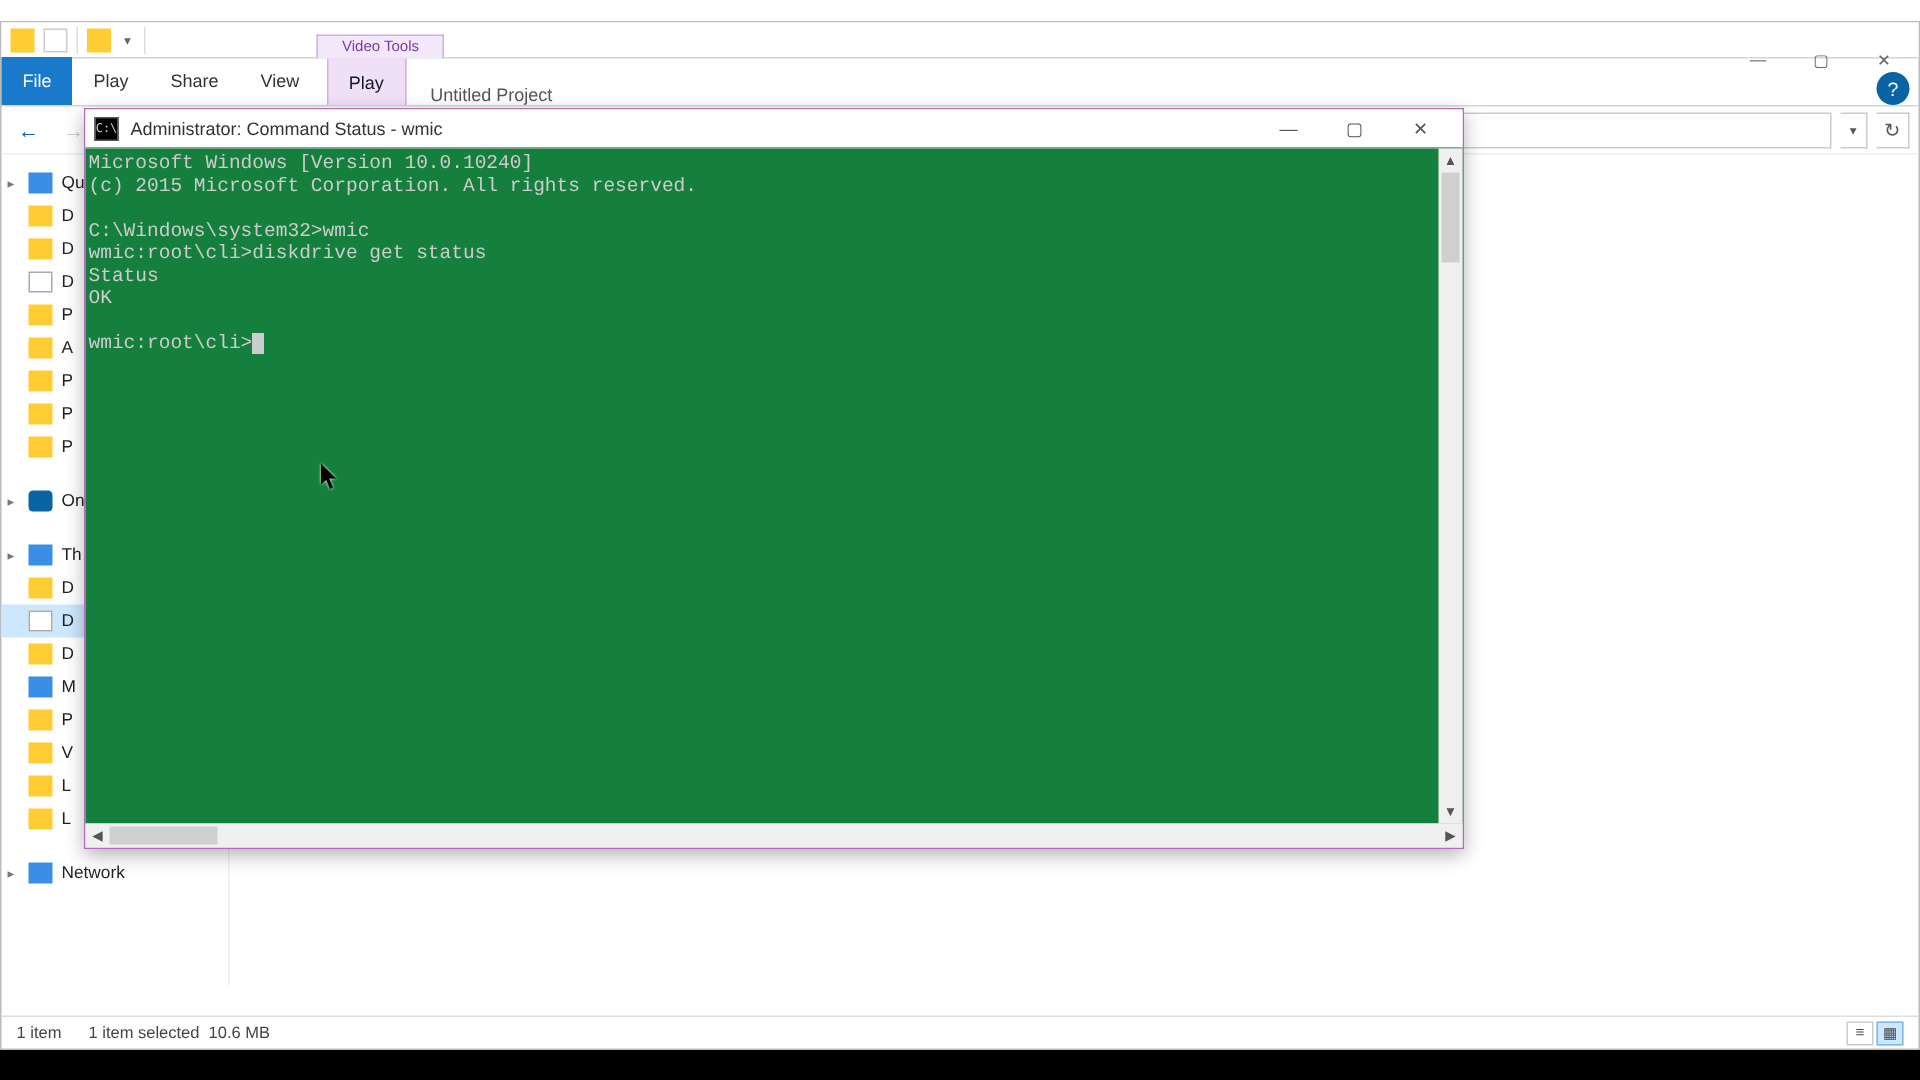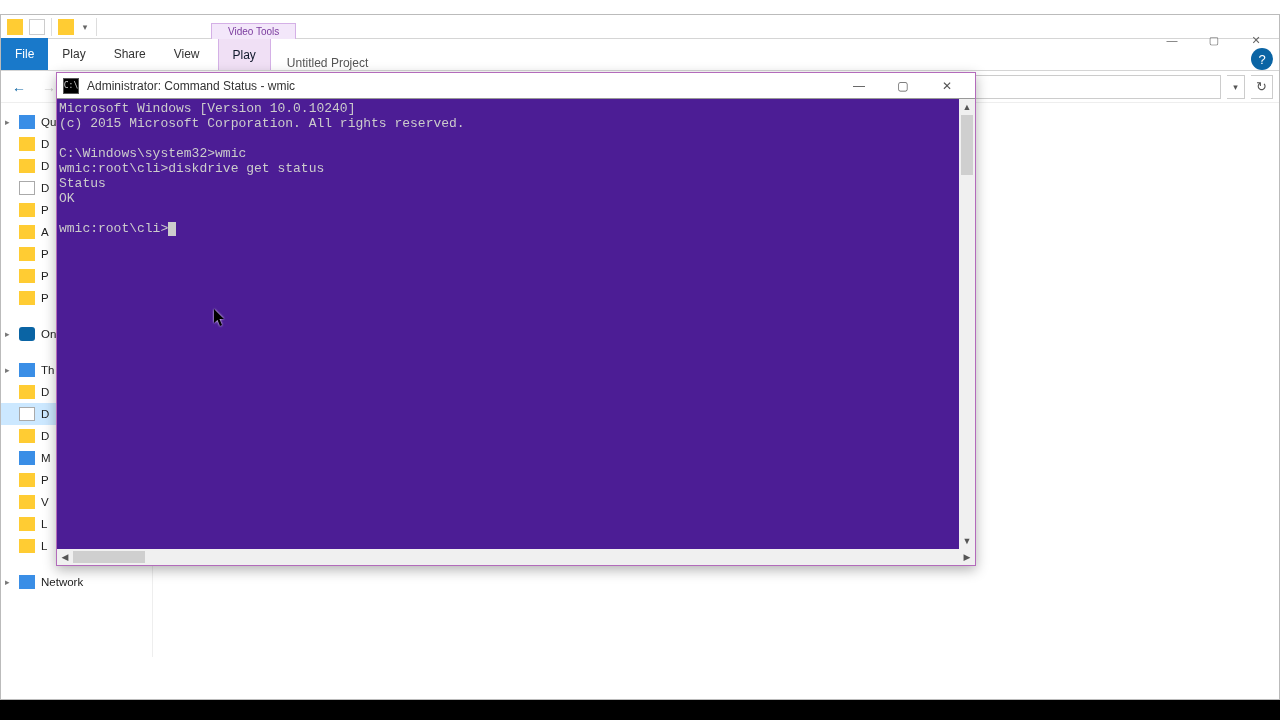--- a/index.html
+++ b/index.html
@@ -56,21 +56,21 @@
   .view-btns { margin-left:auto; display:flex; gap:2px; }
   .vbtn { width:18px; height:16px; border:1px solid #ccc; display:flex; align-items:center; justify-content:center; font-size:10px; }
   .vbtn.active { background:#cce8ff; border-color:#7ab8ea; }
 
   
   .cmd-window { position:absolute; left:56px; top:72px; width:920px; height:494px; background:#fff; border:1px solid #b36bbb; box-shadow:0 4px 12px rgba(0,0,0,0.3); }
   .cmd-title { height:26px; display:flex; align-items:center; gap:8px; padding:0 6px; font-size:12px; color:#333; border-bottom:1px solid #999; background:#fff; }
   .cmd-title .cmd-ico { width:16px; height:16px; background:#000; border:1px solid #555; display:flex; align-items:center; justify-content:center; font-family:monospace; font-size:8px; color:#ccc; }
   .cmd-ctrls { margin-left:auto; display:flex; }
   .cmd-btn { width:44px; height:24px; display:flex; align-items:center; justify-content:center; font-size:12px; color:#555; cursor:pointer; }
-  .cmd-body { position:absolute; left:0; top:26px; right:0; bottom:16px; background:#4c1d95; color:#ccc; font-family:Consolas,"Courier New",monospace; font-size:13px; line-height:15px; padding:2px; white-space:pre; overflow:hidden; }
+  .cmd-body { position:absolute; left:0; top:26px; right:0; bottom:16px; background:#15803d; color:#ccc; font-family:Consolas,"Courier New",monospace; font-size:13px; line-height:15px; padding:2px; white-space:pre; overflow:hidden; }
   .cmd-scroll-v { position:absolute; top:26px; right:0; bottom:16px; width:16px; background:#f0f0f0; }
   .cmd-scroll-v .arrow { height:16px; display:flex; align-items:center; justify-content:center; font-size:9px; color:#555; }
   .cmd-scroll-v .thumb { position:absolute; top:16px; left:2px; right:2px; height:60px; background:#cfcfcf; }
   .cmd-scroll-h { position:absolute; left:0; right:0; bottom:0; height:16px; background:#f0f0f0; display:flex; }
   .cmd-scroll-h .arrow { width:16px; display:flex; align-items:center; justify-content:center; font-size:9px; color:#555; }
   .cmd-scroll-h .thumb { width:72px; height:12px; margin-top:2px; background:#cfcfcf; }
   .cursor-block { display:inline-block; width:8px; height:14px; background:#ccc; vertical-align:text-bottom; }
 
   .mouse { position:absolute; left:157px; top:236px; width:12px; height:18px; pointer-events:none; }
   .mouse svg { filter:drop-shadow(0 0 1px #fff); }
@@ -203,20 +203,30 @@
           <div class="nav-sep"></div>
           <div class="nav-item net" style="position: relative;">
             <span class="chev">▸</span>
             <span class="nicon netw"></span>
             <span>Network</span>
           </div>
         </div>
       <div class="content"></div>
     </div>
 
+    <div class="statusbar">
+      <span>1 item</span>
+      <span>
+        <span>1 item selected</span>&nbsp;&nbsp;<span>10.6 MB</span>
+      </span>
+      <div class="view-btns">
+        <div class="vbtn">≡</div>
+        <div class="vbtn active">▦</div>
+      </div>
+    </div>
   </div>
 
   <div class="cmd-window">
     <div class="cmd-title">
       <span class="cmd-ico">C:\</span>
       <span>Administrator: Command Status - wmic</span>
       <div class="cmd-ctrls">
         <div class="cmd-btn">—</div>
         <div class="cmd-btn">▢</div>
         <div class="cmd-btn close">✕</div>

